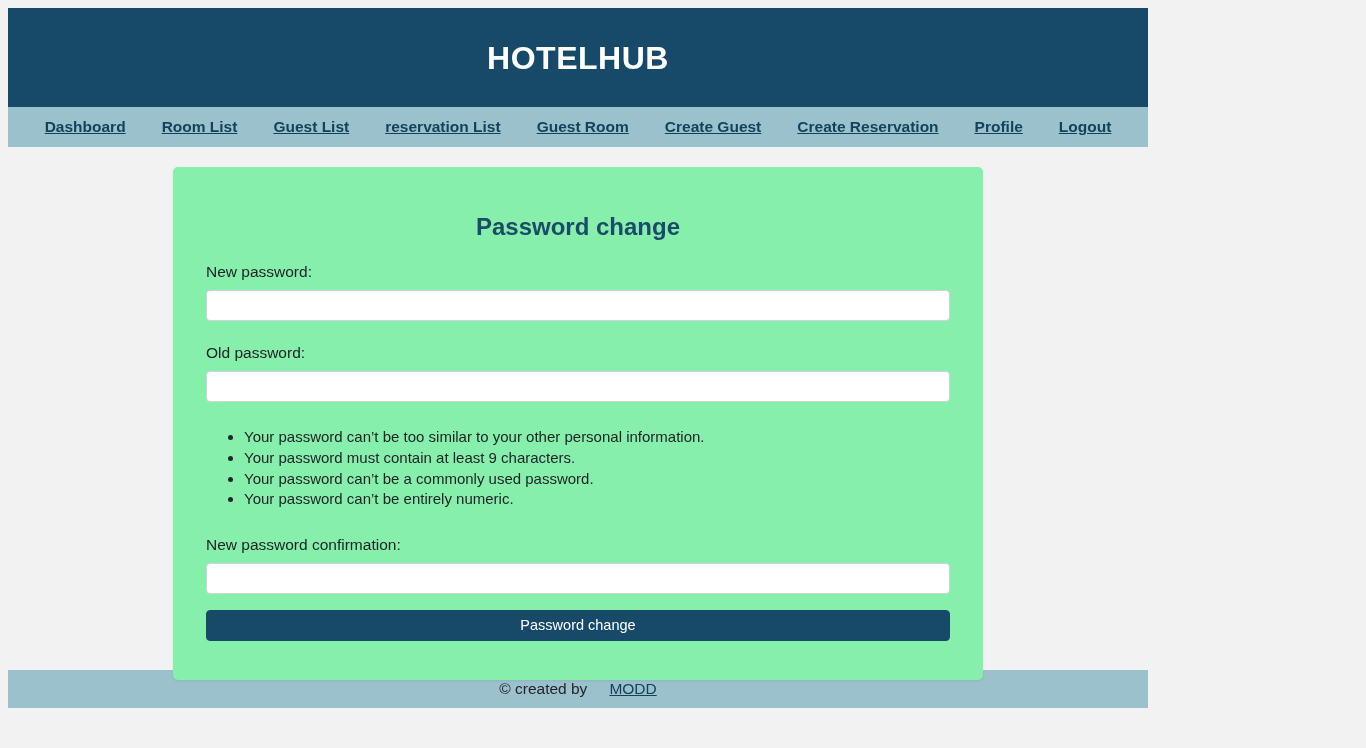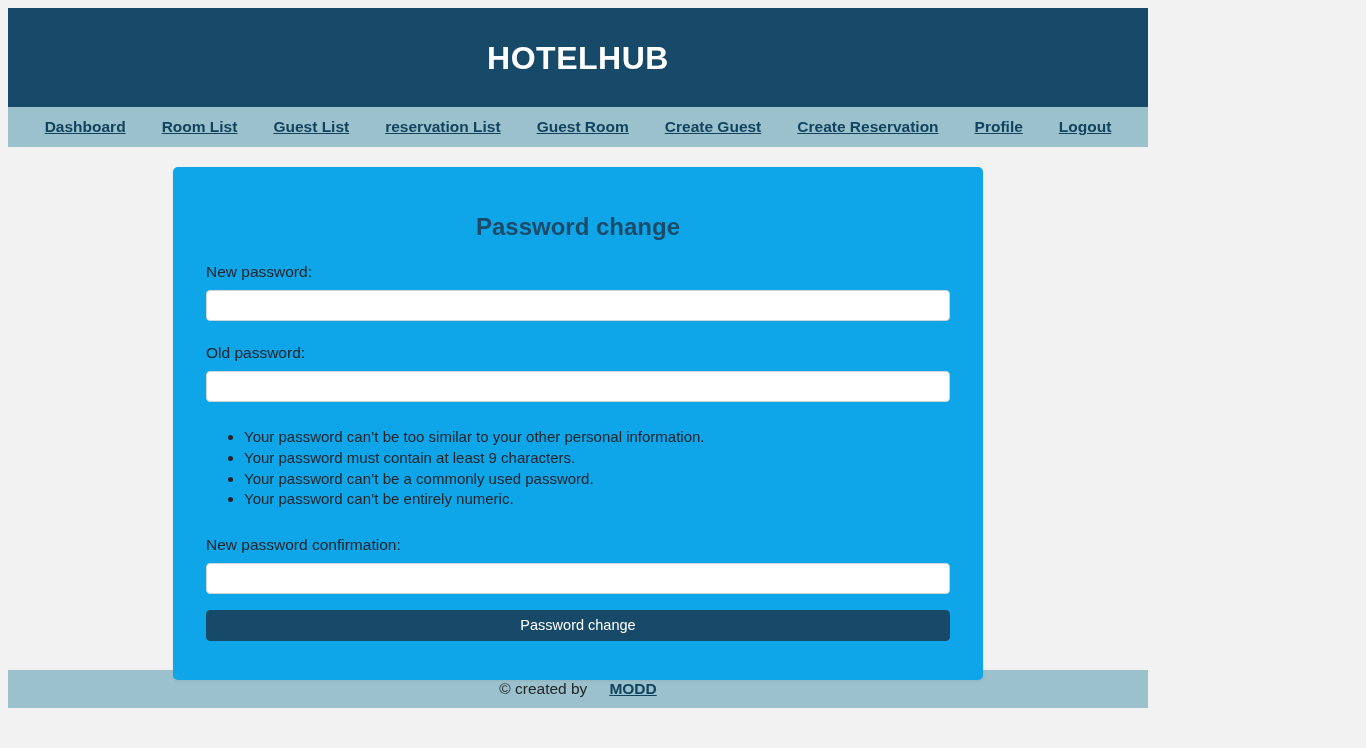--- a/index.html
+++ b/index.html
@@ -60,21 +60,21 @@
   
   .main-area {
     height: 523px;
     display: flex;
     justify-content: center;
     padding-top: 20px;
     box-sizing: border-box;
   }
   .card {
     width: 810px;
-    background: #0ea5e9;
+    background: #86efac;
     border-radius: 5px;
     box-shadow: 0 1px 3px rgba(0,0,0,0.07);
     padding: 30px 33px 26px 33px;
     box-sizing: border-box;
     height: 513px;
   }
   .card-title {
     text-align: center;
     color: #1a4b68;
     font-size: 24px;
@@ -145,21 +145,20 @@
     justify-content: center;
     color: #212529;
     font-size: 15.5px;
   }
   .footer-text { color: #212529; }
   .footer-link {
     color: #12435e;
     text-decoration: underline;
     margin-left: 22px;
     cursor: pointer;
-    font-weight: bold;
   }
 </style>
 </head>
 <body>
 
 <div class="page">
 
   <header class="site-header">
     <h1 class="site-title">HOTELHUB</h1>
   </header>

